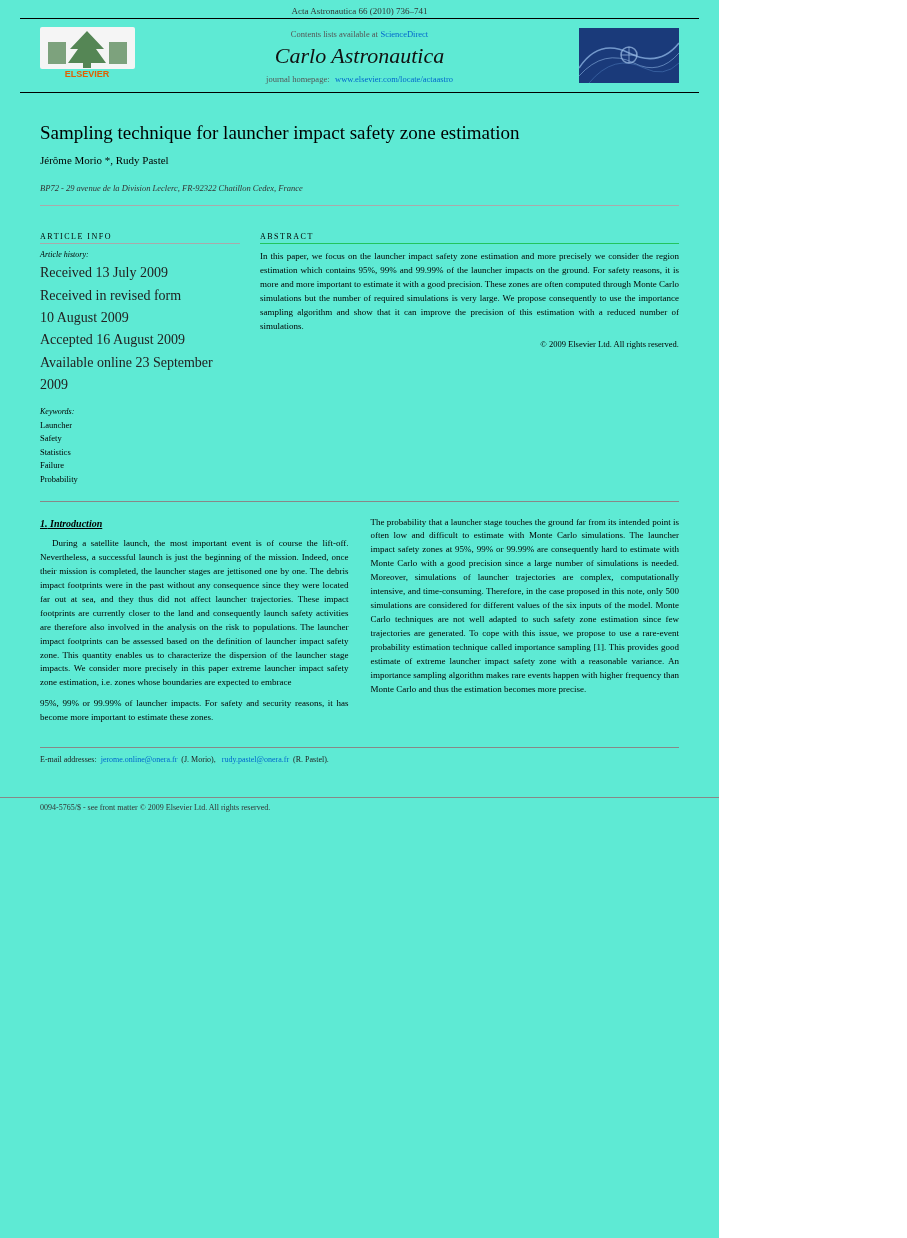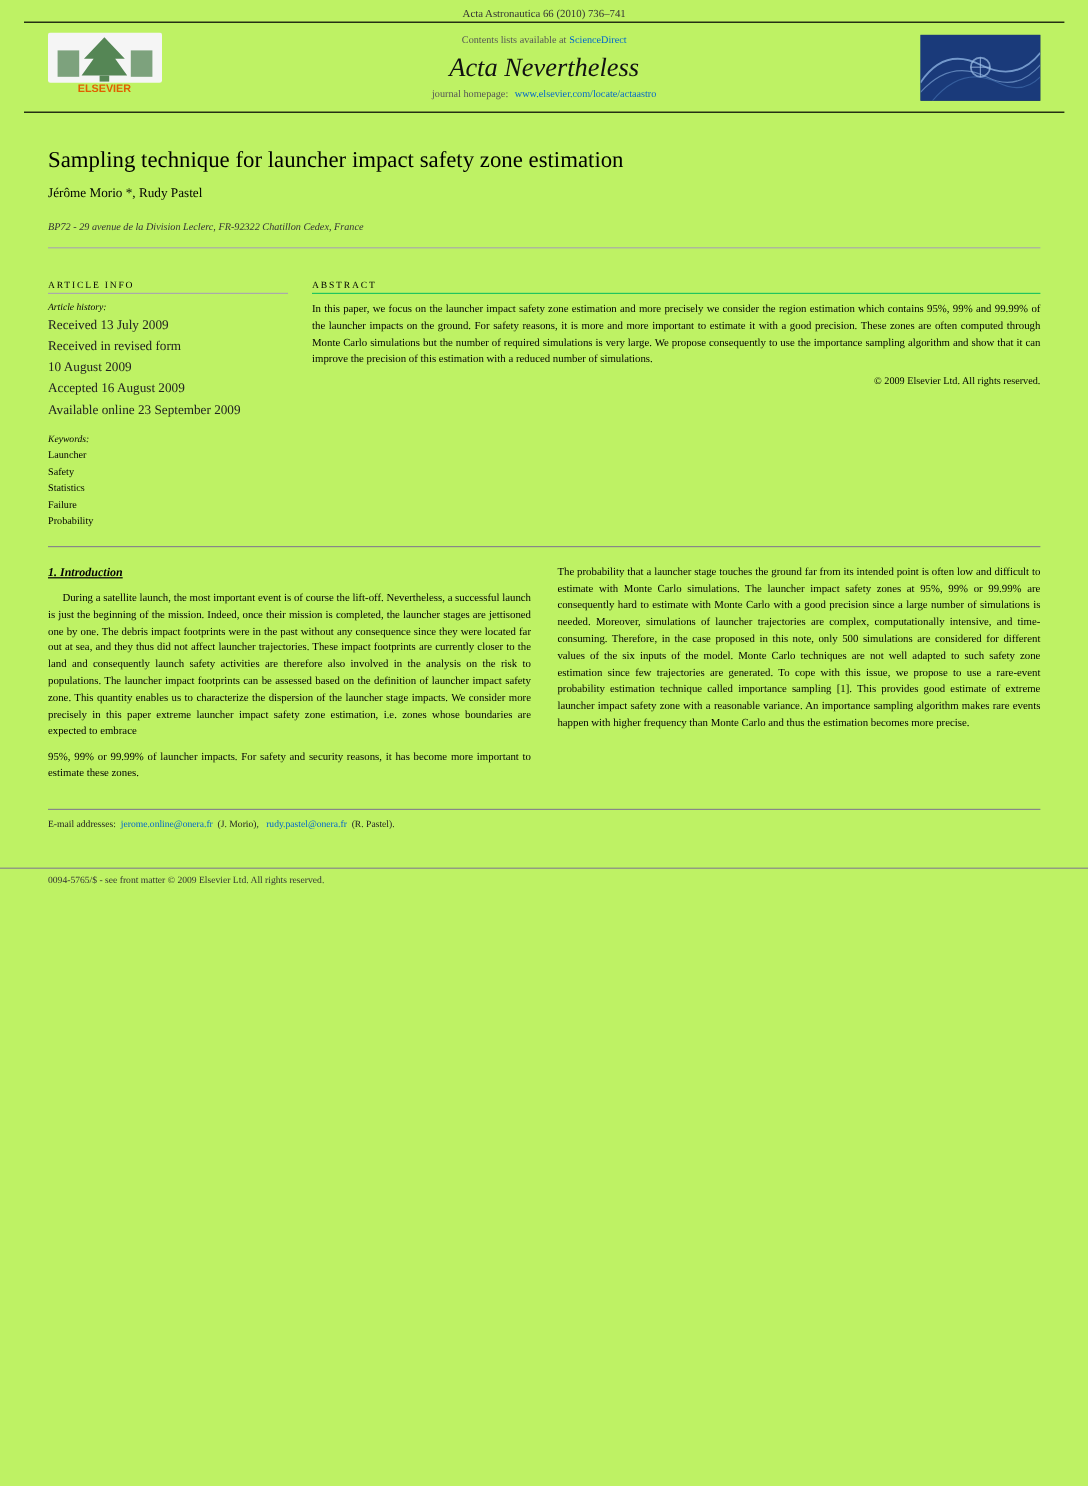--- a/index.html
+++ b/index.html
@@ -6,23 +6,23 @@
     body {
       background: #fff;
       font-family: 'Times New Roman', Times, serif;
       font-size: 10px;
       color: #000;
       width: 907px;
       min-height: 1238px;
     }
 
     .page {
-      width: 907px;
+      width: 719px;
       min-height: 1238px;
-      background: #bef264;
+      background: #5eead4;
       padding: 0;
     }
 
     
     .journal-top-bar {
       text-align: center;
       font-size: 9px;
       color: #333;
       padding: 6px 0 2px 0;
       border-bottom: none;
@@ -113,21 +113,21 @@
       margin-bottom: 6px;
     }
 
     .info-subtitle {
       font-size: 8px;
       font-style: italic;
       margin-bottom: 3px;
     }
 
     .info-text {
-      font-size: 11px;
+      font-size: 14px;
       line-height: 1.6;
       color: #222;
     }
 
     .keywords-list {
       font-size: 8.5px;
       line-height: 1.6;
       margin-top: 3px;
     }
 
@@ -252,21 +252,21 @@
         <rect x="69" y="15" width="18" height="22" fill="#2d6a2d" opacity="0.6"></rect>
         <text x="47" y="50" text-anchor="middle" font-size="9" font-weight="bold" fill="#e06000" font-family="Arial,sans-serif">ELSEVIER</text>
       </svg>
     </div>
 
     <div class="journal-header-center">
       <div>
         <span style="font-size:8.5px;color:#555;">Contents lists available at</span>
         <span style="font-size:8.5px;color:#0066cc;cursor:pointer;">ScienceDirect</span>
       </div>
-      <div class="journal-title">Acta Nevertheless</div>
+      <div class="journal-title">Carlo Astronautica</div>
       <div>
         <span style="font-size:8.5px;color:#555;">journal homepage:</span>
         <span style="font-size:8.5px;color:#0066cc;cursor:pointer;margin-left:3px;">www.elsevier.com/locate/actaastro</span>
       </div>
     </div>
 
     <div class="right-logo-box">
       <svg width="100" height="55" viewBox="0 0 100 55" xmlns="http://www.w3.org/2000/svg">
         <rect width="100" height="55" fill="#1a3a7a"></rect>
         <path d="M0,40 Q20,10 50,25 Q80,40 100,15" stroke="#8ab0e0" stroke-width="1.5" fill="none" opacity="0.8"></path>

